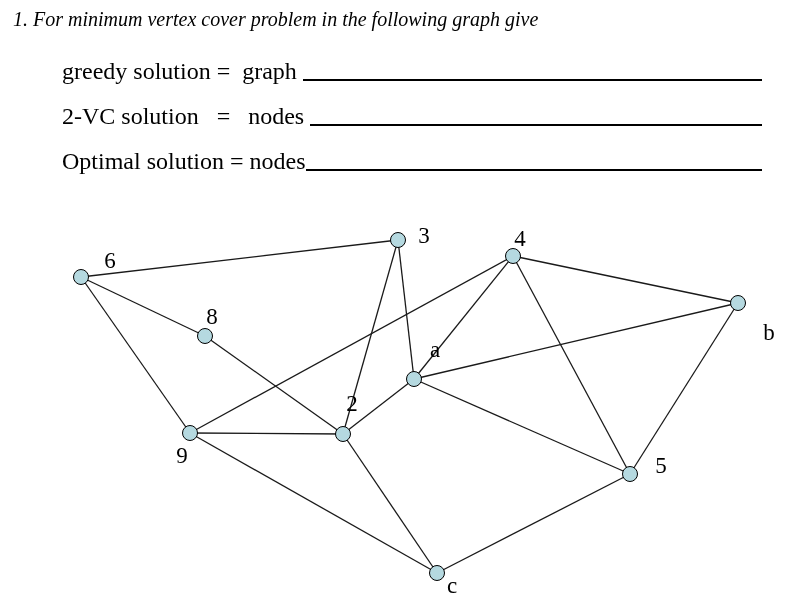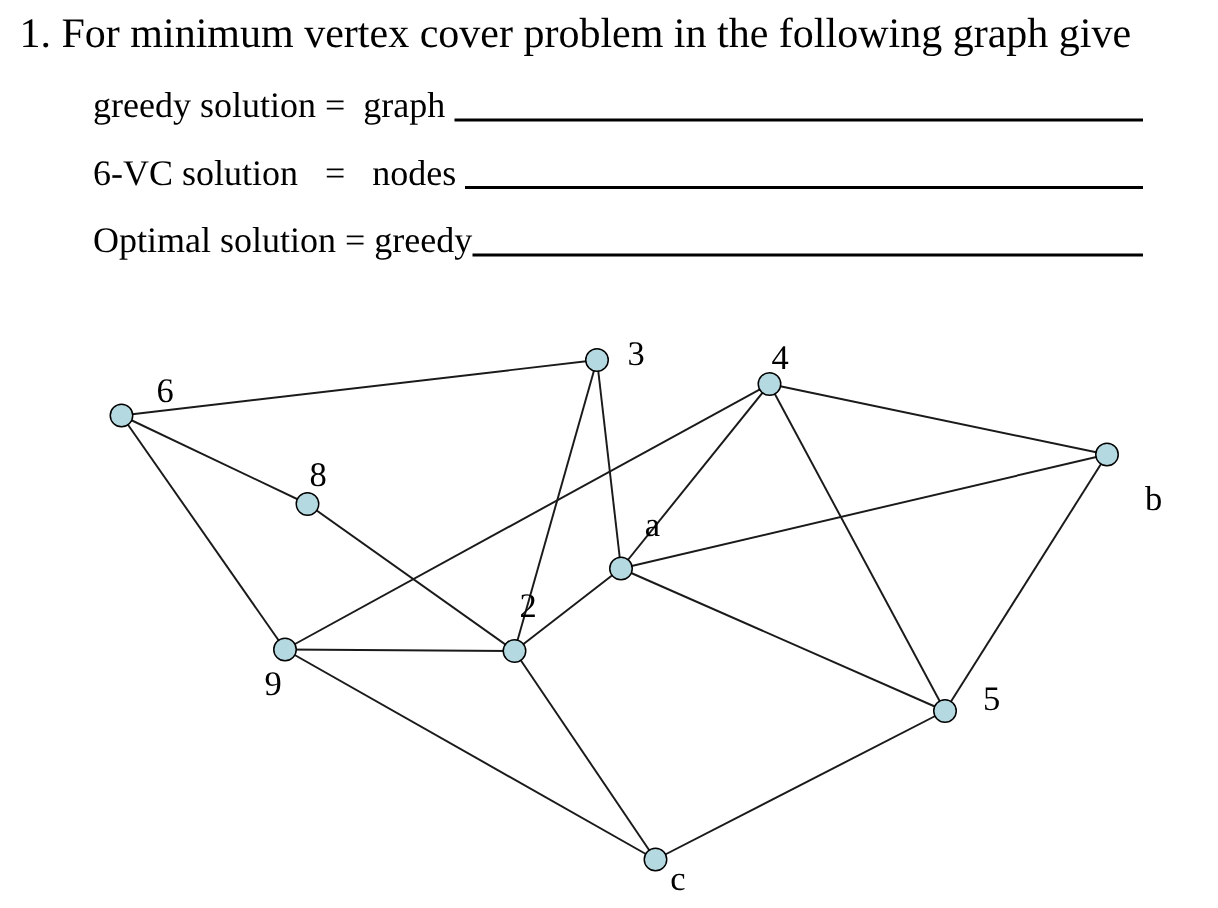--- a/index.html
+++ b/index.html
@@ -14,24 +14,25 @@
   .page {
     position: relative;
     width: 812px;
     height: 605px;
     background: #ffffff;
   }
   .title {
     position: absolute;
     left: 13px;
     top: 9px;
-    font-size: 28px;
+    font-size: 20px;
     line-height: 1;
     color: #000000;
     white-space: pre;
+    font-style: italic;
   }
   .answer-row {
     position: absolute;
     left: 62px;
     right: 50px;
     display: flex;
     align-items: flex-start;
   }
   .answer-row .label {
     font-size: 24px;
@@ -68,26 +69,26 @@
 <div class="page">
 
   <div class="title">1. For minimum vertex cover problem in the following graph give</div>
 
   <div class="answer-row row-greedy">
     <span class="label">greedy solution =  graph </span>
     <span class="blank"></span>
   </div>
 
   <div class="answer-row row-2vc">
-    <span class="label">6-VC solution   =   nodes </span>
+    <span class="label">2-VC solution   =   nodes </span>
     <span class="blank"></span>
   </div>
 
   <div class="answer-row row-optimal">
-    <span class="label">Optimal solution = greedy</span>
+    <span class="label">Optimal solution = nodes</span>
     <span class="blank"></span>
   </div>
 
   <svg class="graph" viewBox="0 0 812 605" xmlns="http://www.w3.org/2000/svg">
     <g>
         <line x1="81" y1="277" x2="398" y2="240" stroke="#1a1a1a" stroke-width="1.3"></line>
         <line x1="81" y1="277" x2="205" y2="336" stroke="#1a1a1a" stroke-width="1.3"></line>
         <line x1="81" y1="277" x2="190" y2="433" stroke="#1a1a1a" stroke-width="1.3"></line>
         <line x1="205" y1="336" x2="343" y2="434" stroke="#1a1a1a" stroke-width="1.3"></line>
         <line x1="398" y1="240" x2="343" y2="434" stroke="#1a1a1a" stroke-width="1.3"></line>

